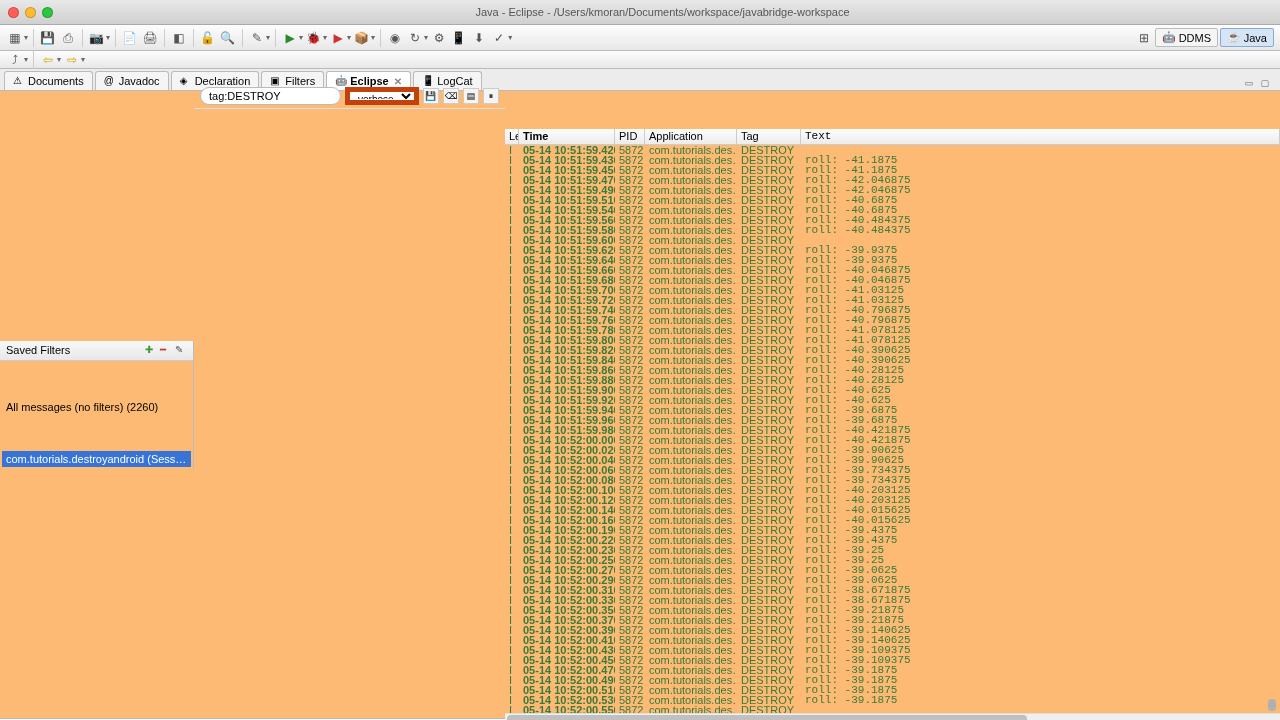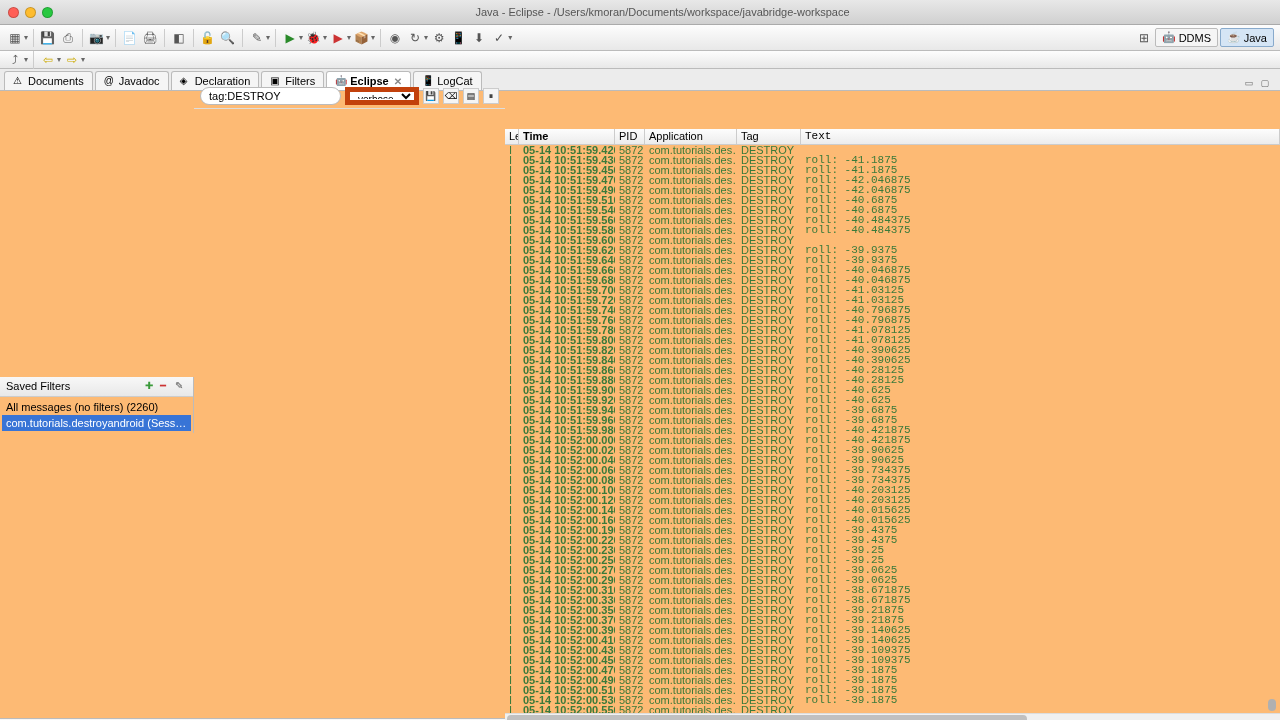--- a/index.html
+++ b/index.html
@@ -29,21 +29,21 @@
 .close-x { color: #888; cursor: pointer; font-size: 10px; margin-left: 2px; }
 .view-controls { margin-left: auto; display: flex; gap: 2px; padding-right: 4px; }
 .vc-btn { width: 14px; height: 14px; font-size: 9px; color: #666; cursor: pointer; display: flex; align-items: center; justify-content: center; }
 
 .main { display: flex; height: 627px; background: #fdba74; align-items: center; }
 .sidebar { width: 194px; border-right: 1px solid #bbb; display: flex; flex-direction: column; }
 .side-header { height: 20px; background: linear-gradient(#f8f8f8, #e8e8e8); border-bottom: 1px solid #ccc; display: flex; align-items: center; padding: 0 6px; font-size: 10px; }
 .side-header .sh-btns { margin-left: auto; display: flex; gap: 3px; }
 .sh-btn { width: 12px; height: 12px; font-size: 10px; cursor: pointer; color: #555; }
 .filter-list { flex: 1; padding: 2px; font-size: 10px; }
-.filter-item { padding: 2px 4px; cursor: pointer; white-space: nowrap; overflow: hidden; text-overflow: ellipsis; }
+.filter-item { padding: 2px 4px; cursor: pointer; white-space: nowrap; overflow: hidden; text-overflow: ellipsis; margin-top: 36px; }
 .filter-item.selected { background: #3874d6; color: #fff; }
 
 .content { flex: 1; display: flex; flex-direction: row; }
 .filter-bar { height: 24px; display: flex; align-items: center; padding: 3px 6px; gap: 4px; border-bottom: 1px solid #ddd; }
 .search-input { flex: 1; border: 1px solid #bbb; border-radius: 10px; padding: 2px 8px; font-size: 11px; height: 18px; }
 .level-select { border: 5px solid #c2410c; background: #fff; padding: 1px 4px; font-size: 10px; height: 18px; }
 .fb-btn { width: 16px; height: 16px; border: 1px solid #ccc; background: #f5f5f5; font-size: 9px; cursor: pointer; display: flex; align-items: center; justify-content: center; }
 
 .log-table { flex: 1; overflow: hidden; position: relative; }
 .log-header { display: flex; background: linear-gradient(#fdfdfd, #ececec); border-bottom: 1px solid #ccc; height: 16px; font-size: 10px; margin-top: 44px; }

